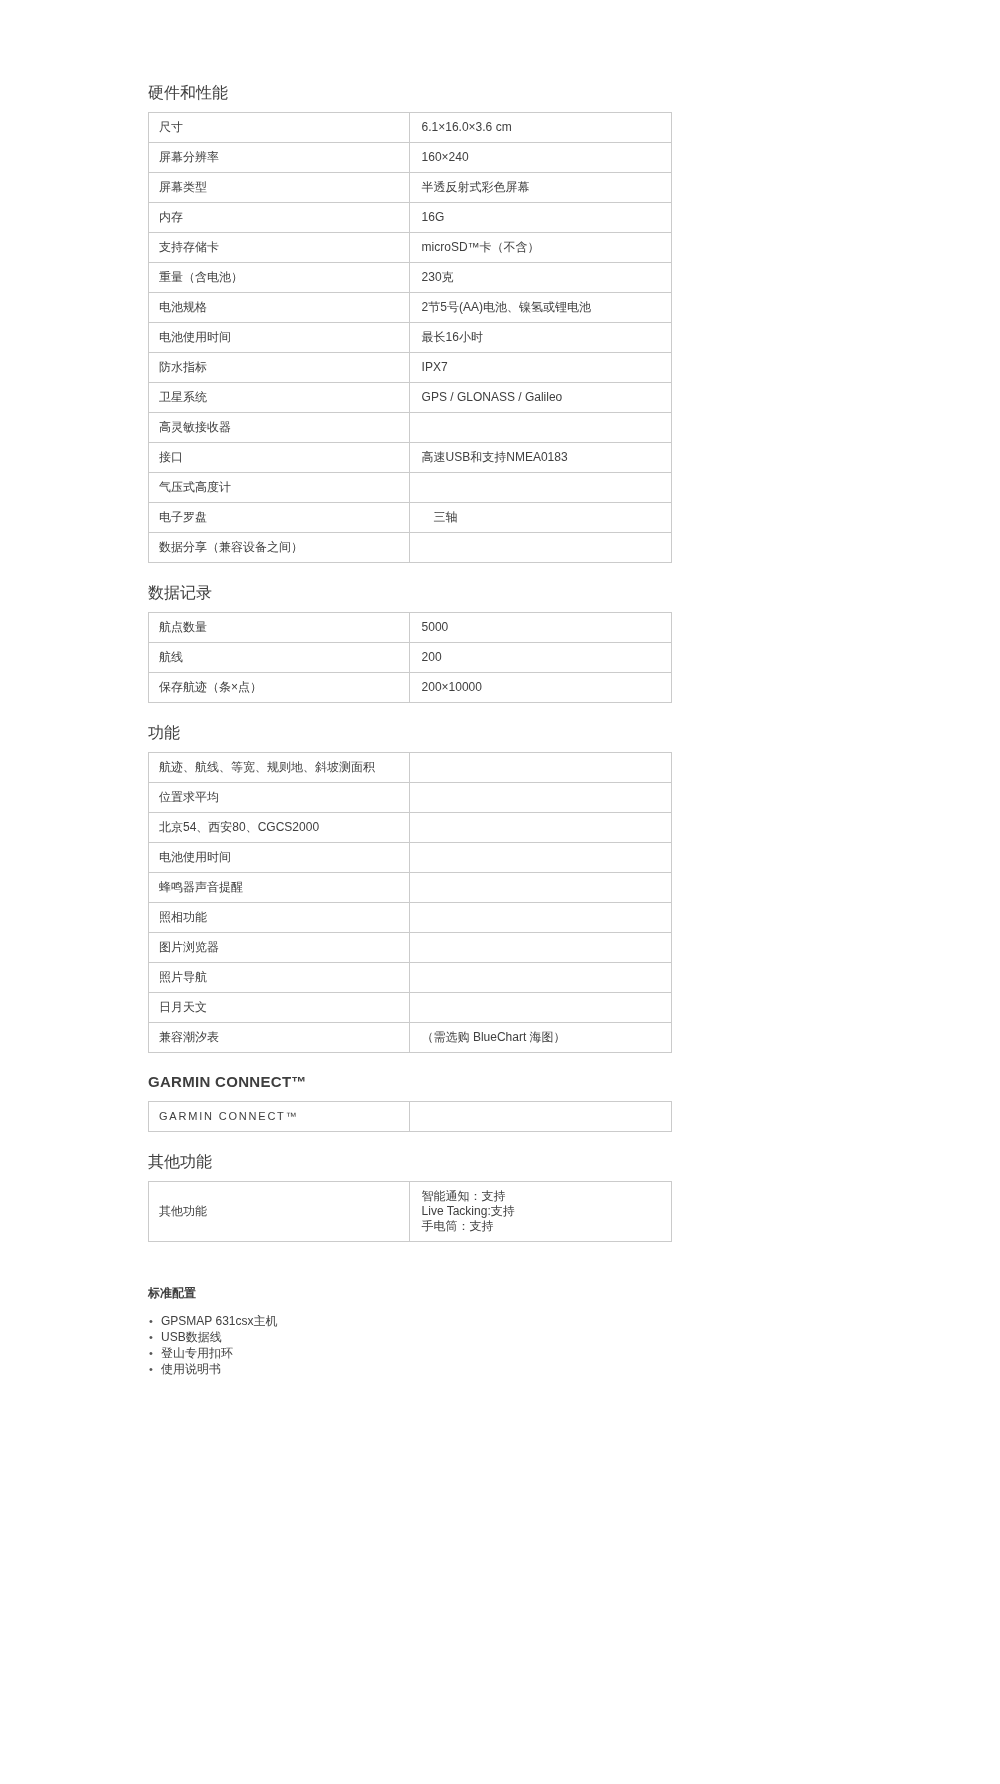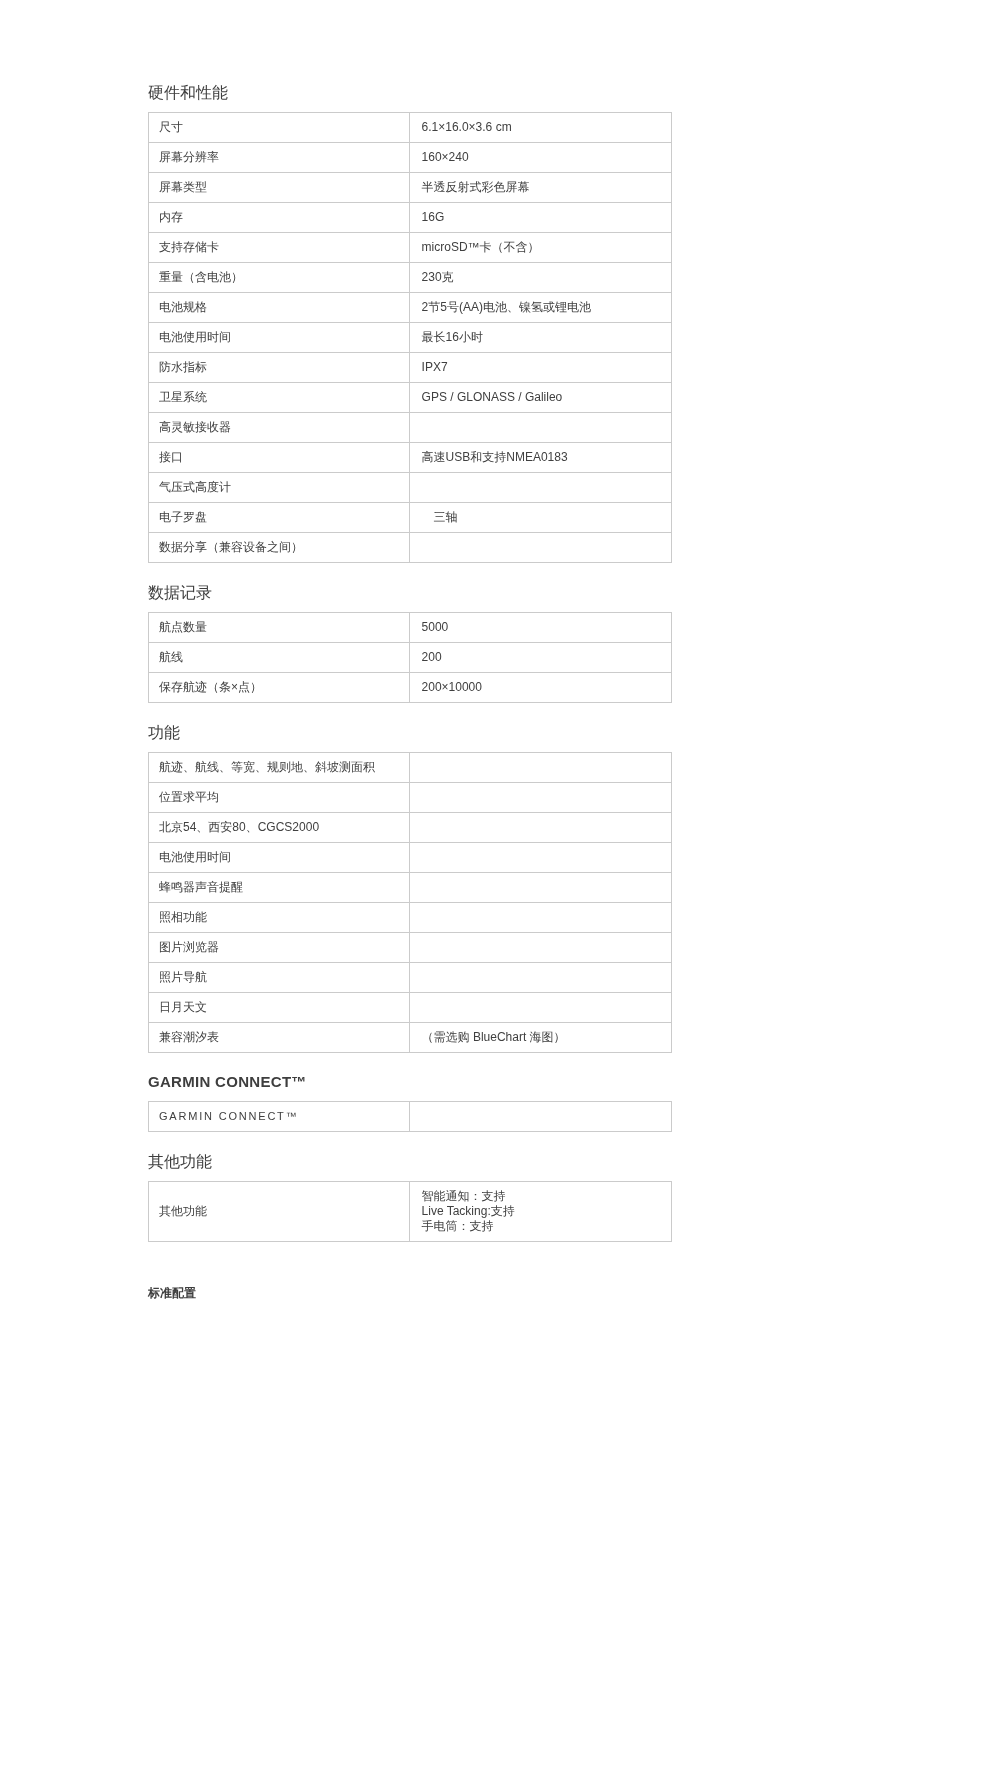--- a/index.html
+++ b/index.html
@@ -242,15 +242,21 @@
                 <td class="cell-value">智能通知：支持
 Live Tacking:支持
 手电筒：支持</td>
               </tr>
             </tbody>
           </table>
         </section>
       </div>
     <section class="pkg-section">
       <h3 class="pkg-title">标准配置</h3>
+      <ul class="pkg-list">
+          <li>GPSMAP 631csx主机</li>
+          <li>USB数据线</li>
+          <li>登山专用扣环</li>
+          <li>使用说明书</li>
+        </ul>
     </section>
   </main>
 </div>
 
 </body></html>

